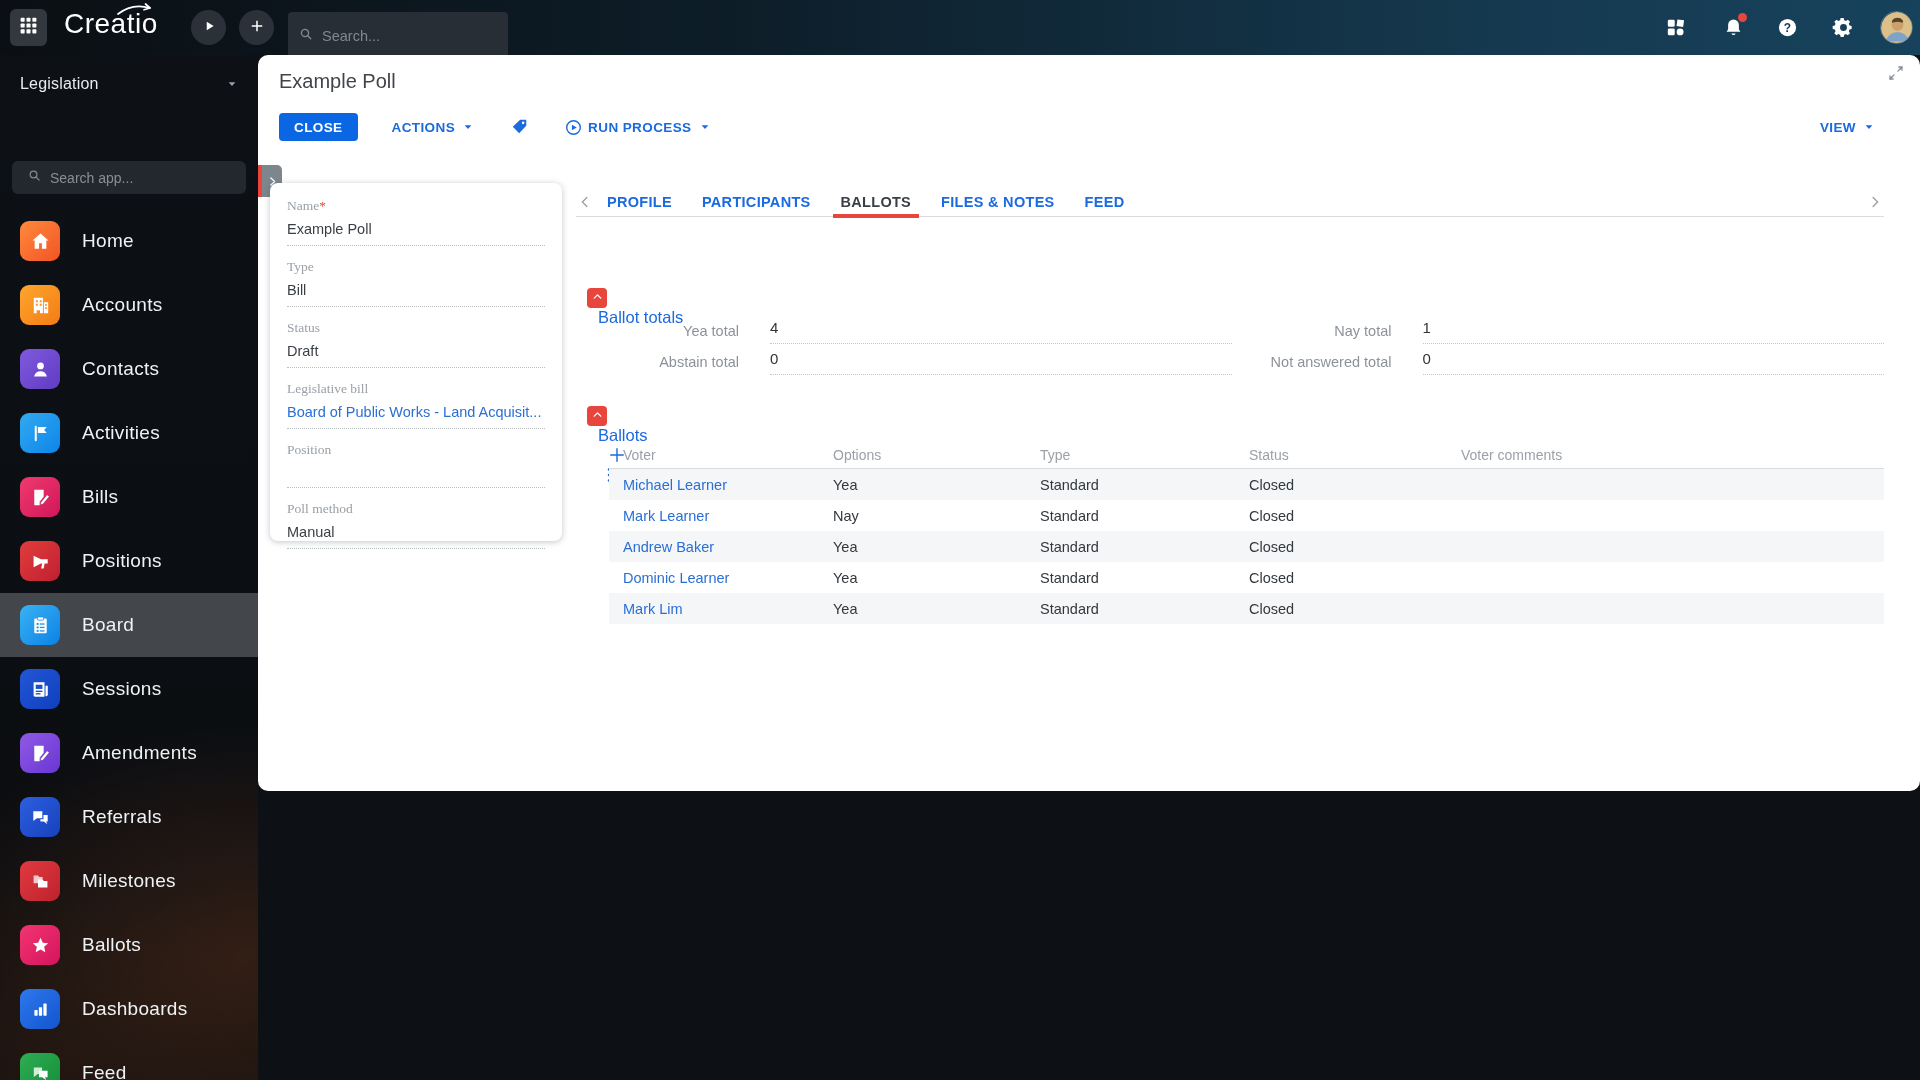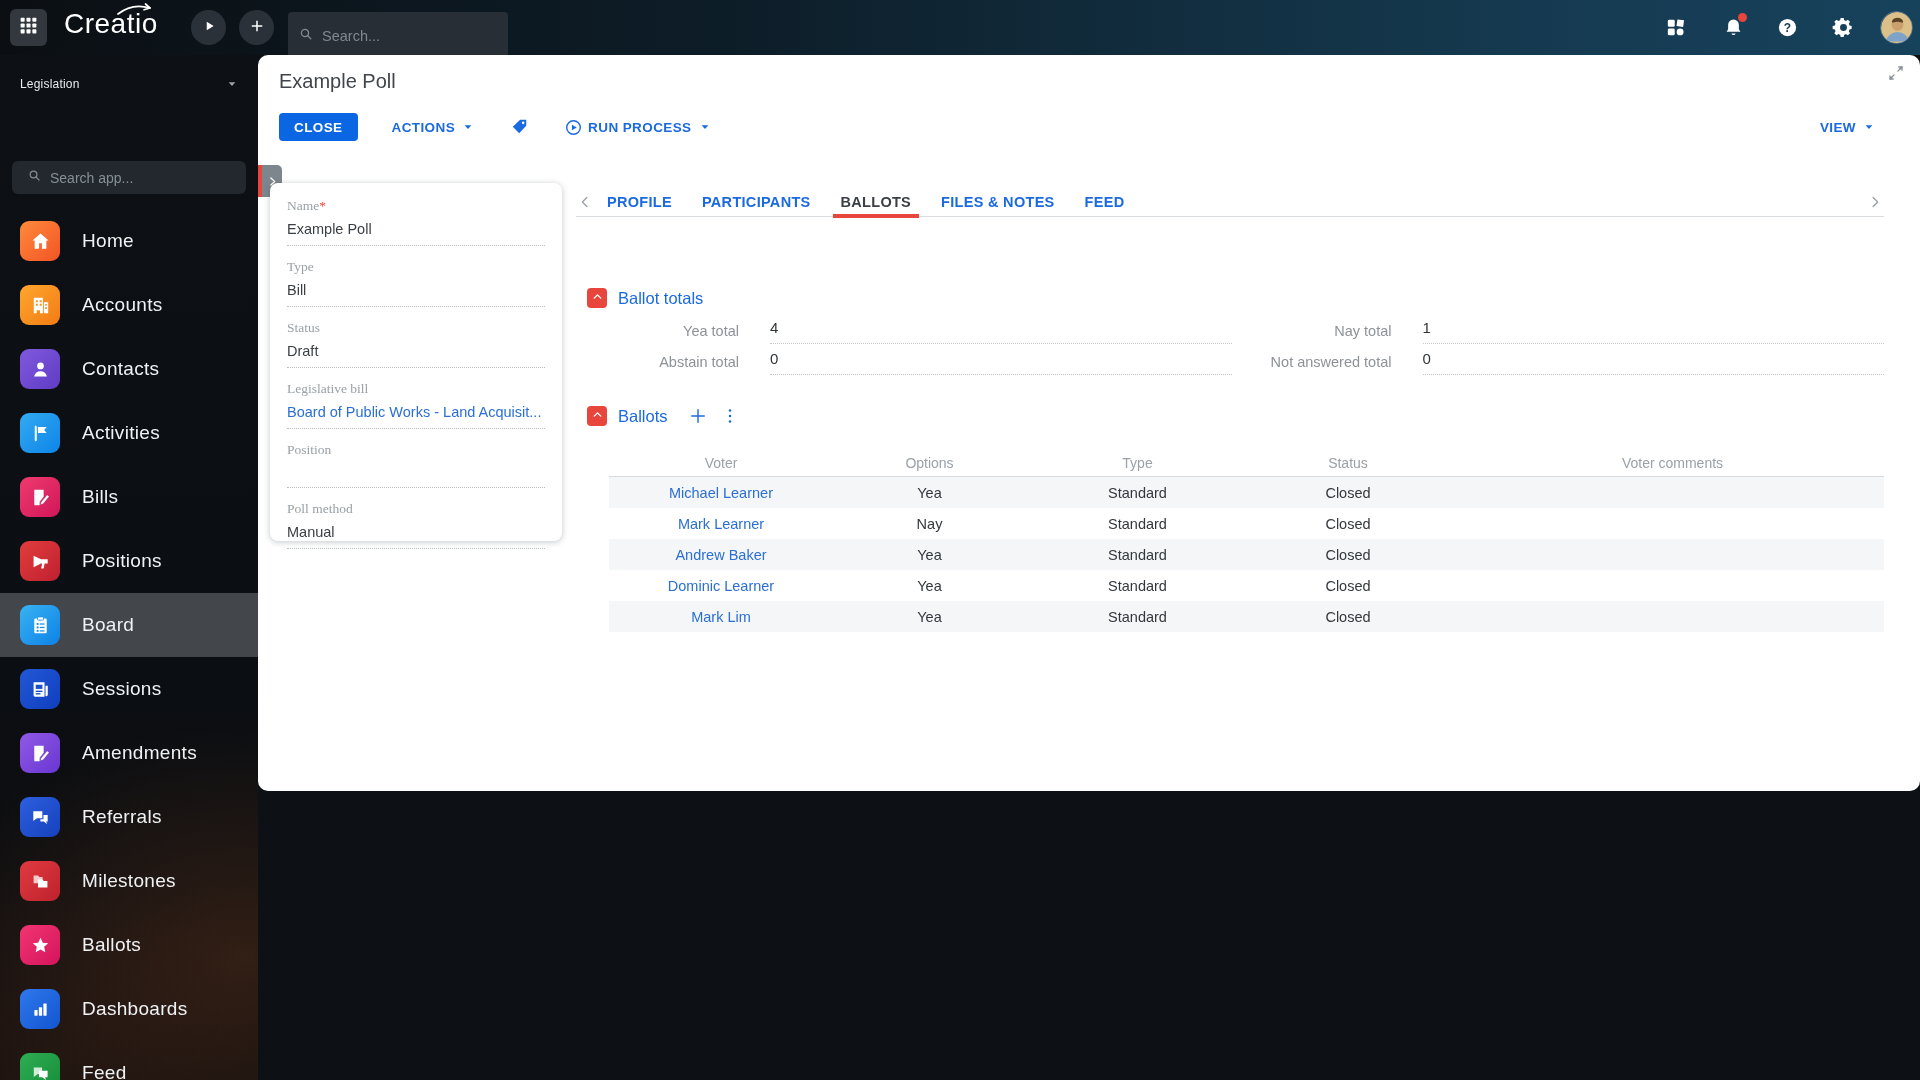--- a/index.html
+++ b/index.html
@@ -31,21 +31,21 @@
   .avatar svg { width:33px; height:33px; }
 
   
   .sidebar { position:absolute; left:0; top:55px; width:258px; height:1025px;
     background:
       radial-gradient(ellipse 480px 330px at 95% 88%, rgba(134,70,34,.30), transparent 70%),
       radial-gradient(ellipse 420px 300px at 10% 100%, rgba(90,45,25,.18), transparent 70%),
       linear-gradient(180deg,#0d1014 0%,#0b0e12 60%,#0e0d0e 100%); }
   .workspace { position:absolute; left:0; top:12px; width:258px; height:34px; display:flex;
     align-items:center; padding:0 18px 0 20px; cursor:pointer;}
-  .workspace-label { color:#e9ecee; font-size:12px; letter-spacing:.2px; }
+  .workspace-label { color:#e9ecee; font-size:16px; letter-spacing:.2px; }
   .workspace .caret { margin-left:auto; color:#9aa1a8; }
   .caret svg { width:16px; height:16px; display:block;}
   .side-search { position:absolute; left:12px; top:106px; width:234px; height:33px;
     background:#23282f; border-radius:6px; display:flex; align-items:center; padding:0 15px; gap:8px;}
   .side-search svg { width:15px; height:15px; flex:none;}
   .side-search input { background:transparent; border:none; outline:none; color:#aeb6bd;
     font-size:14px; width:100%; font-family:"Liberation Sans",sans-serif;}
   .side-search input::placeholder { color:#878f96; }
   .nav { position:absolute; left:0; top:154px; width:258px; }
   .nav-item { height:64px; display:flex; align-items:center; padding-left:20px; cursor:pointer; }
@@ -96,38 +96,38 @@
   .tab-chev svg { width:18px; height:18px;}
   .tab-chev.left { margin-right:13px;}
   .tab-chev.right { margin-left:auto;}
   .tab { position:relative; margin-right:30px; font-size:14.5px; font-weight:700; letter-spacing:.3px;
     color:#1b6ae0; cursor:pointer; height:29px; display:flex; align-items:center;}
   .tab.active { color:#3a3f45; }
   .tab.active::after { content:""; position:absolute; left:-8px; right:-8px; bottom:-1px; height:4px;
     background:#e8453c; }
 
   
-  .sec-head { position:absolute; display:flex; align-items:flex-end; }
+  .sec-head { position:absolute; display:flex; align-items:flex-start;flex-direction:column; }
   .collapse-sq { width:20px; height:20px; background:#e8453c; border-radius:4px; cursor:pointer;
     display:flex; align-items:center; justify-content:center; flex:none;}
   .collapse-sq svg { width:13px; height:13px;}
   .sec-title { margin-left:11px; color:#1b6ae0; font-size:16.5px; cursor:pointer;}
   .sec-act { margin-left:20px; width:20px; height:20px; cursor:pointer;}
   .sec-act svg { width:20px; height:20px;}
   .sec-act.kebab { margin-left:12px; width:16px;}
 
   .totals { position:absolute; left:351px; right:36px; top:263px;
     display:grid; grid-template-columns:1fr 1fr; column-gap:30px; row-gap:5px;}
   .t-row { display:flex; align-items:center; height:26px;}
   .t-label { width:130px; flex:none; text-align:right; color:#8d9298; font-size:14.5px;}
   .t-value { flex:1; margin-left:31px; border-bottom:1px dotted #c3c7cb; padding-bottom:7px;
     color:#30353a; font-size:15px; cursor:text;}
 
   
-  .btable { position:absolute; left:351px; right:36px; top:395px;text-align:center; }
+  .btable { position:absolute; left:351px; right:36px; top:387px; }
   .b-hrow, .b-row { display:grid; grid-template-columns:210px 207px 209px 212px 1fr; align-items:center;}
   .b-hrow { height:27px; border-bottom:1px solid #d9dcdf; color:#9ba1a7; font-size:14px;}
   .b-hrow > div { padding-left:14px; cursor:pointer;}
   .b-row { height:31px; font-size:14.5px; color:#33383d; cursor:pointer;}
   .b-row:nth-child(odd) { background:#f5f6f8; }   
   .b-row > div { padding-left:14px; white-space:nowrap; overflow:hidden;}
   .b-row .voter { color:#2b6fd4; }
 </style>
 </head>
 <body>

